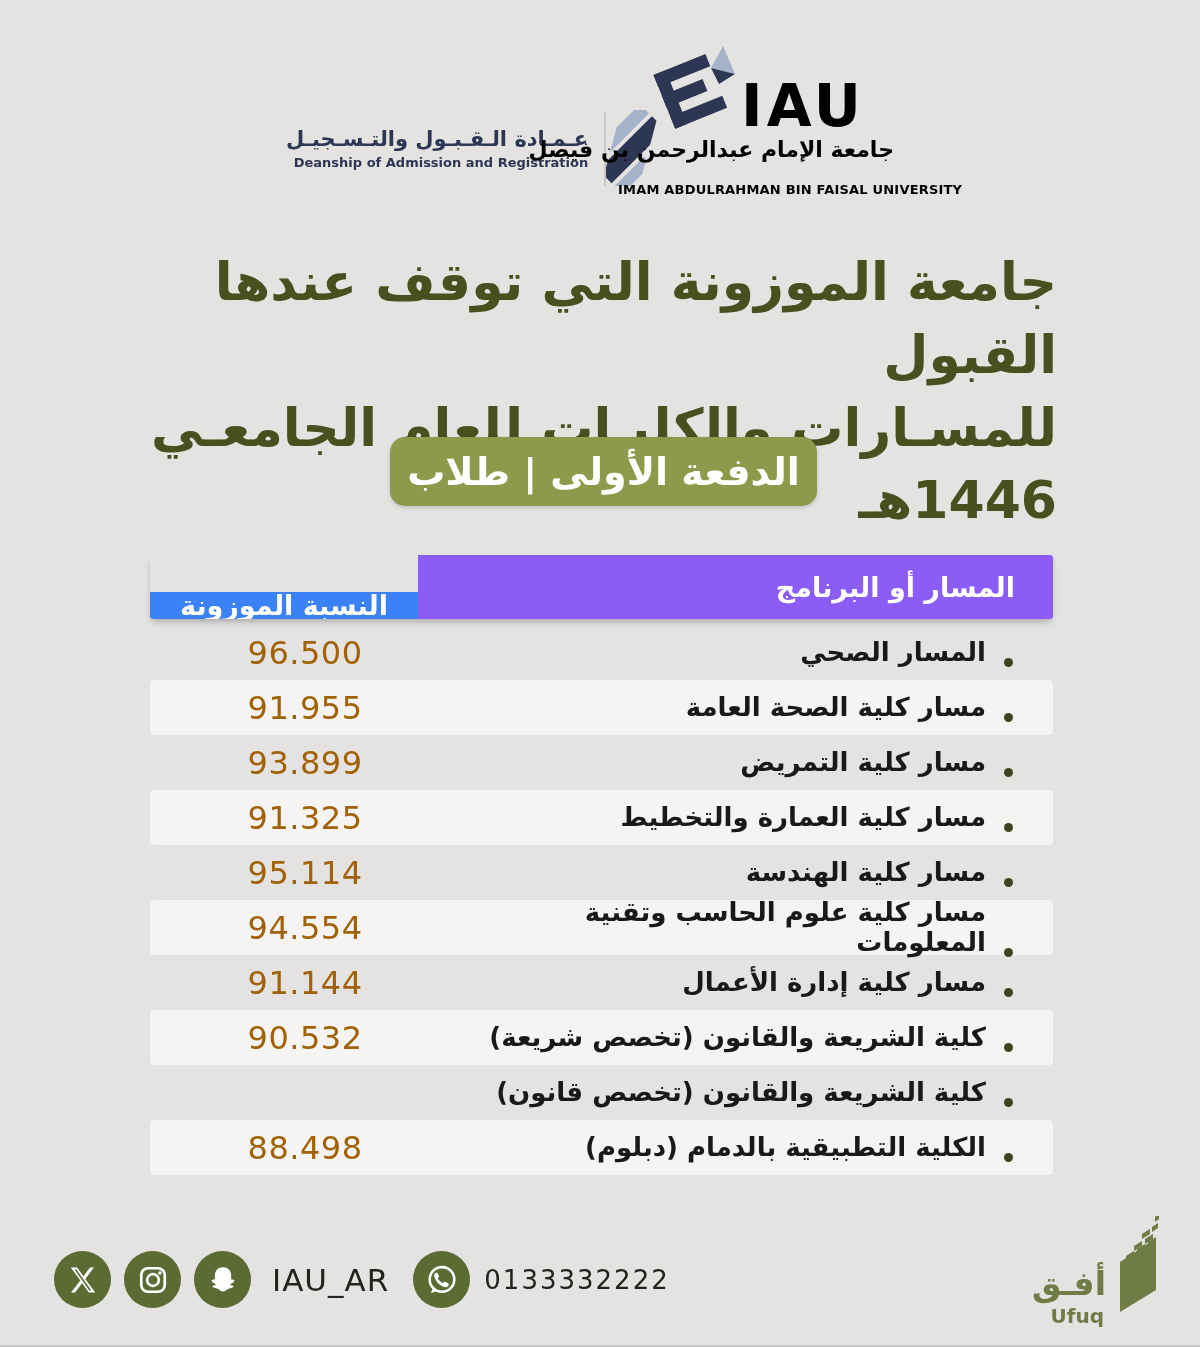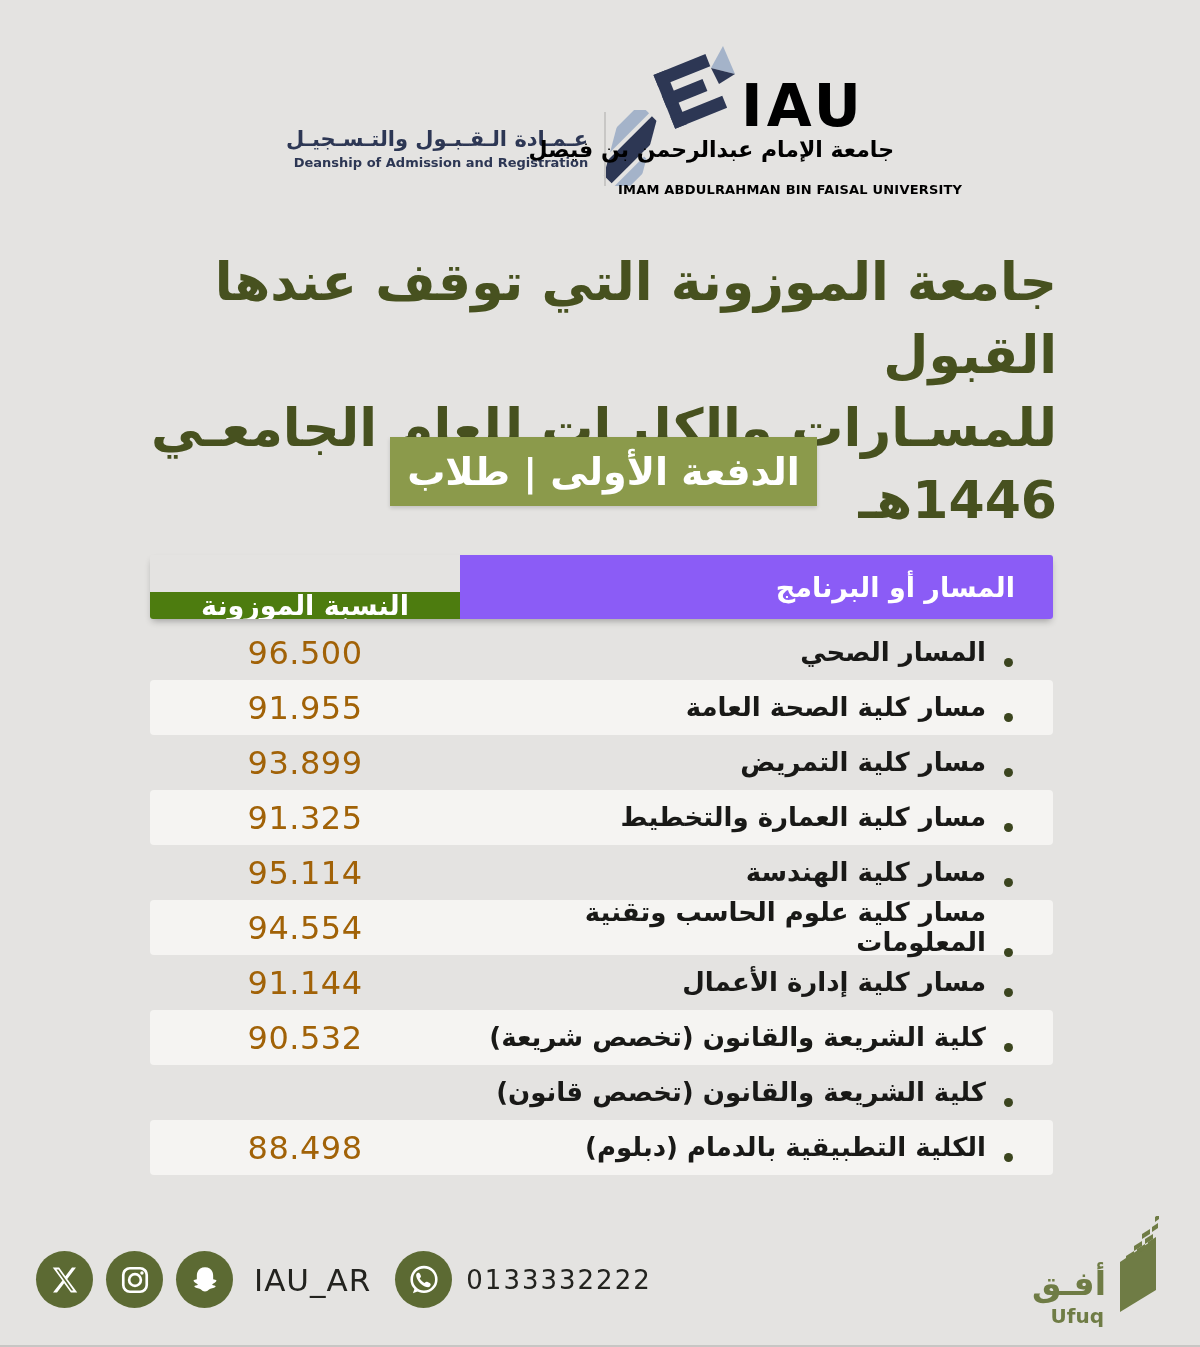--- a/index.html
+++ b/index.html
@@ -18,40 +18,40 @@
   .iau-top{display:flex;justify-content:center;align-items:flex-end;height:88px;}
   .iau-acronym{font-size:58px;font-weight:600;letter-spacing:4px;line-height:0.95;margin-left:-6px;}
   .iau-ar{font-size:22px;font-weight:bold;margin-top:3px;direction:rtl;white-space:nowrap;}
   .iau-en{font-size:13px;font-weight:bold;margin-top:20px;white-space:nowrap;letter-spacing:0.2px;}
 
   
   .title{position:absolute;top:246px;right:143px;width:930px;margin:0;text-align:right;direction:rtl;
          font-size:52px;font-weight:bold;color:#47511f;line-height:1.4;}
 
   
-  .badge{position:absolute;top:437px;left:390px;width:427px;height:69px;background:#8b9a4b;border-radius:0;
+  .badge{position:absolute;top:437px;left:390px;width:427px;height:69px;background:#8b9a4b;border-radius:15px;
          display:flex;align-items:center;justify-content:center;color:#ffffff;font-size:38px;font-weight:bold;
          direction:rtl;box-shadow:0 2px 4px rgba(0,0,0,0.15);}
 
   
   .table{position:absolute;top:555px;left:150px;width:903px;}
   .thead{display:flex;height:64px;border-radius:3px;box-shadow:0 4px 7px -2px rgba(0,0,0,0.30);overflow:hidden;}
   .th{display:flex;align-items:center;color:#fff;font-size:27px;font-weight:600;}
-  .th.value-col{width:310px;background:#4d7c0f;justify-content:center;direction:rtl;margin-top:37px;}
+  .th.value-col{width:268px;background:#3b82f6;justify-content:center;direction:rtl;margin-top:37px;}
   .th.name-col{flex:1;background:#8b5cf6;direction:rtl;padding-right:38px;}
   .tbody{margin-top:6px;}
   .row{height:55px;display:flex;align-items:center;}
   .row.alt{background:#f5f4f2;border-radius:4px;}
   .cell.value{width:310px;text-align:center;font-size:32px;color:#a16207;letter-spacing:0.5px;}
   .cell.name{flex:1;direction:rtl;display:flex;align-items:flex-end;padding-right:40px;column-gap:18px;}
   .bullet{width:9px;height:9px;border-radius:50%;background:#3b451f;flex:0 0 auto;}
   .prog{font-size:26px;font-weight:bold;color:#191917;line-height:1.15;}
 
   
-  .social{position:absolute;top:1251px;left:36px;display:flex;align-items:center;}
+  .social{position:absolute;top:1251px;left:54px;display:flex;align-items:center;}
   .circle{width:57px;height:57px;border-radius:50%;background:#5c6a33;display:flex;align-items:center;justify-content:center;margin-right:13px;flex:0 0 auto;}
   .handle{font-size:31px;color:#23231f;margin:0 24px 0 8px;letter-spacing:1px;}
   .phone{font-size:26px;color:#23231f;margin-left:1px;letter-spacing:2px;}
   .ufuq{position:absolute;top:1212px;right:40px;width:130px;height:110px;color:#6f7c45;}
   .ufuq-ar{position:absolute;top:52px;right:54px;font-size:33px;font-weight:bold;direction:rtl;}
   .ufuq-en{position:absolute;top:92px;right:56px;font-size:20px;font-weight:bold;}
   .ufuq-mark{position:absolute;top:4px;right:0;}
 </style>
 </head>
 <body>

